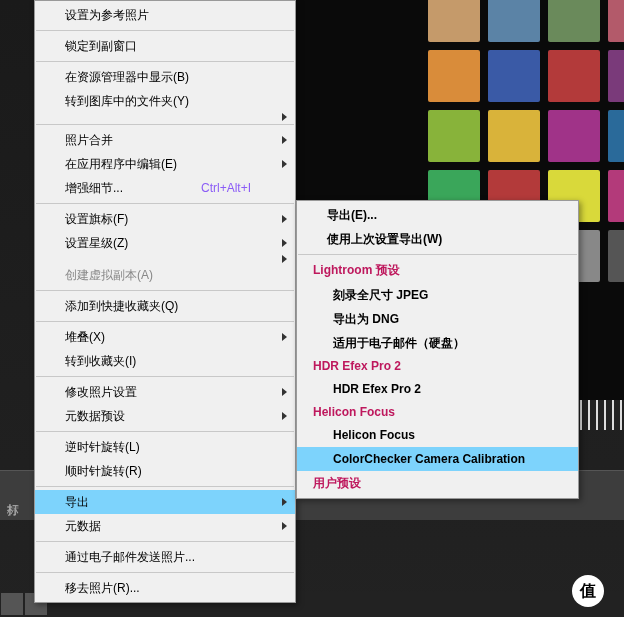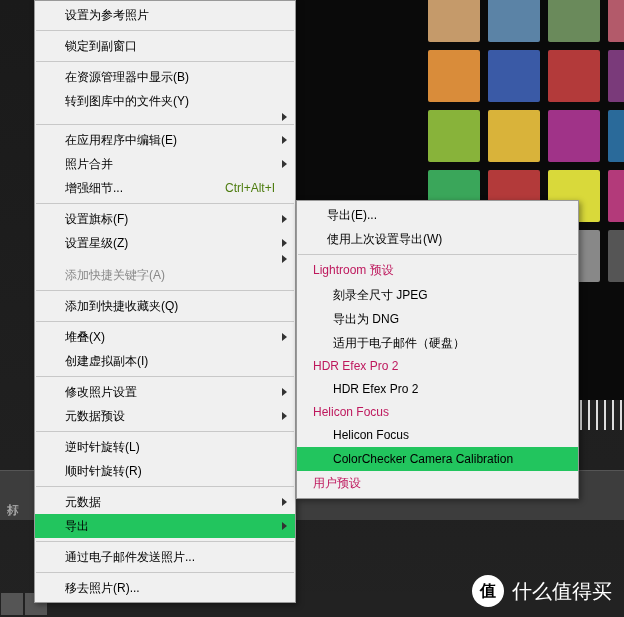--- a/index.html
+++ b/index.html
@@ -58,33 +58,33 @@
   background: #f0f0f0;
   border: 1px solid #999;
   box-shadow: 2px 2px 6px rgba(0,0,0,0.4);
   color: #000;
   padding: 2px 0;
 }
 .menu-main {
   left: 34px; top: 0; width: 262px;
 }
 .menu-sub {
-  left: 296px; top: 200px; width: 283px;
+  left: 296px; top: 200px; width: 283px; font-weight: bold;
 }
 .menu-item {
   display: flex;
-  padding: 4px 20px 4px 30px;
+  padding: 4px 44px 4px 30px;
   line-height: 16px;
   position: relative;
   white-space: nowrap;
 }
 .menu-item.disabled { color: #888; }
-.menu-item.highlighted { background: #22c55e; }
+.menu-item.highlighted { background: #7dd3fc; }
 .menu-item .label { flex: 1; }
-.menu-item .shortcut { color: #4d7c0f; margin-left: 20px; }
+.menu-item .shortcut { color: #8b5cf6; margin-left: 20px; }
 .menu-item .arrow {
   position: absolute; right: 8px; top: 50%; transform: translateY(-50%);
   width: 0; height: 0;
   border-left: 5px solid #333;
   border-top: 4px solid transparent;
   border-bottom: 4px solid transparent;
 }
 .menu-sep {
   height: 1px;
   margin: 3px 1px;
@@ -176,83 +176,83 @@
       <span class="label">在资源管理器中显示(B)</span>
     </div>
     <div class="menu-item">
       <span class="label">转到图库中的文件夹(Y)</span>
     </div>
     <div class="menu-item">
       <span class="arrow"></span>
     </div>
     <div class="menu-sep"></div>
     <div class="menu-item">
+      <span class="label">照片合并</span>
+      <span class="arrow"></span>
+    </div>
+    <div class="menu-item">
       <span class="label">在应用程序中编辑(E)</span>
-      <span class="arrow"></span>
-    </div>
-    <div class="menu-item">
-      <span class="label">照片合并</span>
       <span class="arrow"></span>
     </div>
     <div class="menu-item">
       <span class="label">增强细节...</span>
       <span class="shortcut">Ctrl+Alt+I</span>
     </div>
     <div class="menu-sep"></div>
     <div class="menu-item">
       <span class="label">设置旗标(F)</span>
       <span class="arrow"></span>
     </div>
     <div class="menu-item">
       <span class="label">设置星级(Z)</span>
       <span class="arrow"></span>
     </div>
     <div class="menu-item">
       <span class="arrow"></span>
     </div>
     <div class="menu-item disabled">
-      <span class="label">添加快捷关键字(A)</span>
+      <span class="label">创建虚拟副本(A)</span>
     </div>
     <div class="menu-sep"></div>
     <div class="menu-item">
       <span class="label">添加到快捷收藏夹(Q)</span>
     </div>
     <div class="menu-sep"></div>
     <div class="menu-item">
       <span class="label">堆叠(X)</span>
       <span class="arrow"></span>
     </div>
     <div class="menu-item">
-      <span class="label">创建虚拟副本(I)</span>
+      <span class="label">转到收藏夹(I)</span>
     </div>
     <div class="menu-sep"></div>
     <div class="menu-item">
       <span class="label">修改照片设置</span>
       <span class="arrow"></span>
     </div>
     <div class="menu-item">
       <span class="label">元数据预设</span>
       <span class="arrow"></span>
     </div>
     <div class="menu-sep"></div>
     <div class="menu-item">
       <span class="label">逆时针旋转(L)</span>
     </div>
     <div class="menu-item">
       <span class="label">顺时针旋转(R)</span>
     </div>
     <div class="menu-sep"></div>
-    <div class="menu-item">
-      <span class="label">元数据</span>
-      <span class="arrow"></span>
-    </div>
     <div class="menu-item highlighted">
       <span class="label">导出</span>
       <span class="arrow"></span>
     </div>
+    <div class="menu-item">
+      <span class="label">元数据</span>
+      <span class="arrow"></span>
+    </div>
     <div class="menu-sep"></div>
     <div class="menu-item">
       <span class="label">通过电子邮件发送照片...</span>
     </div>
     <div class="menu-sep"></div>
     <div class="menu-item">
       <span class="label">移去照片(R)...</span>
     </div>
   </div>
 <div class="menu menu-sub" id="menu-sub">
@@ -282,14 +282,13 @@
       <span class="label">Helicon Focus</span>
     </div>
     <div class="menu-item highlighted sub-item">
       <span class="label">ColorChecker Camera Calibration</span>
     </div>
     <div class="menu-header">用户预设</div>
   </div>
 
 <div class="watermark">
   <div class="wm-badge">值</div>
-  <span>什么值得买</span>
 </div>
 
 </body></html>

